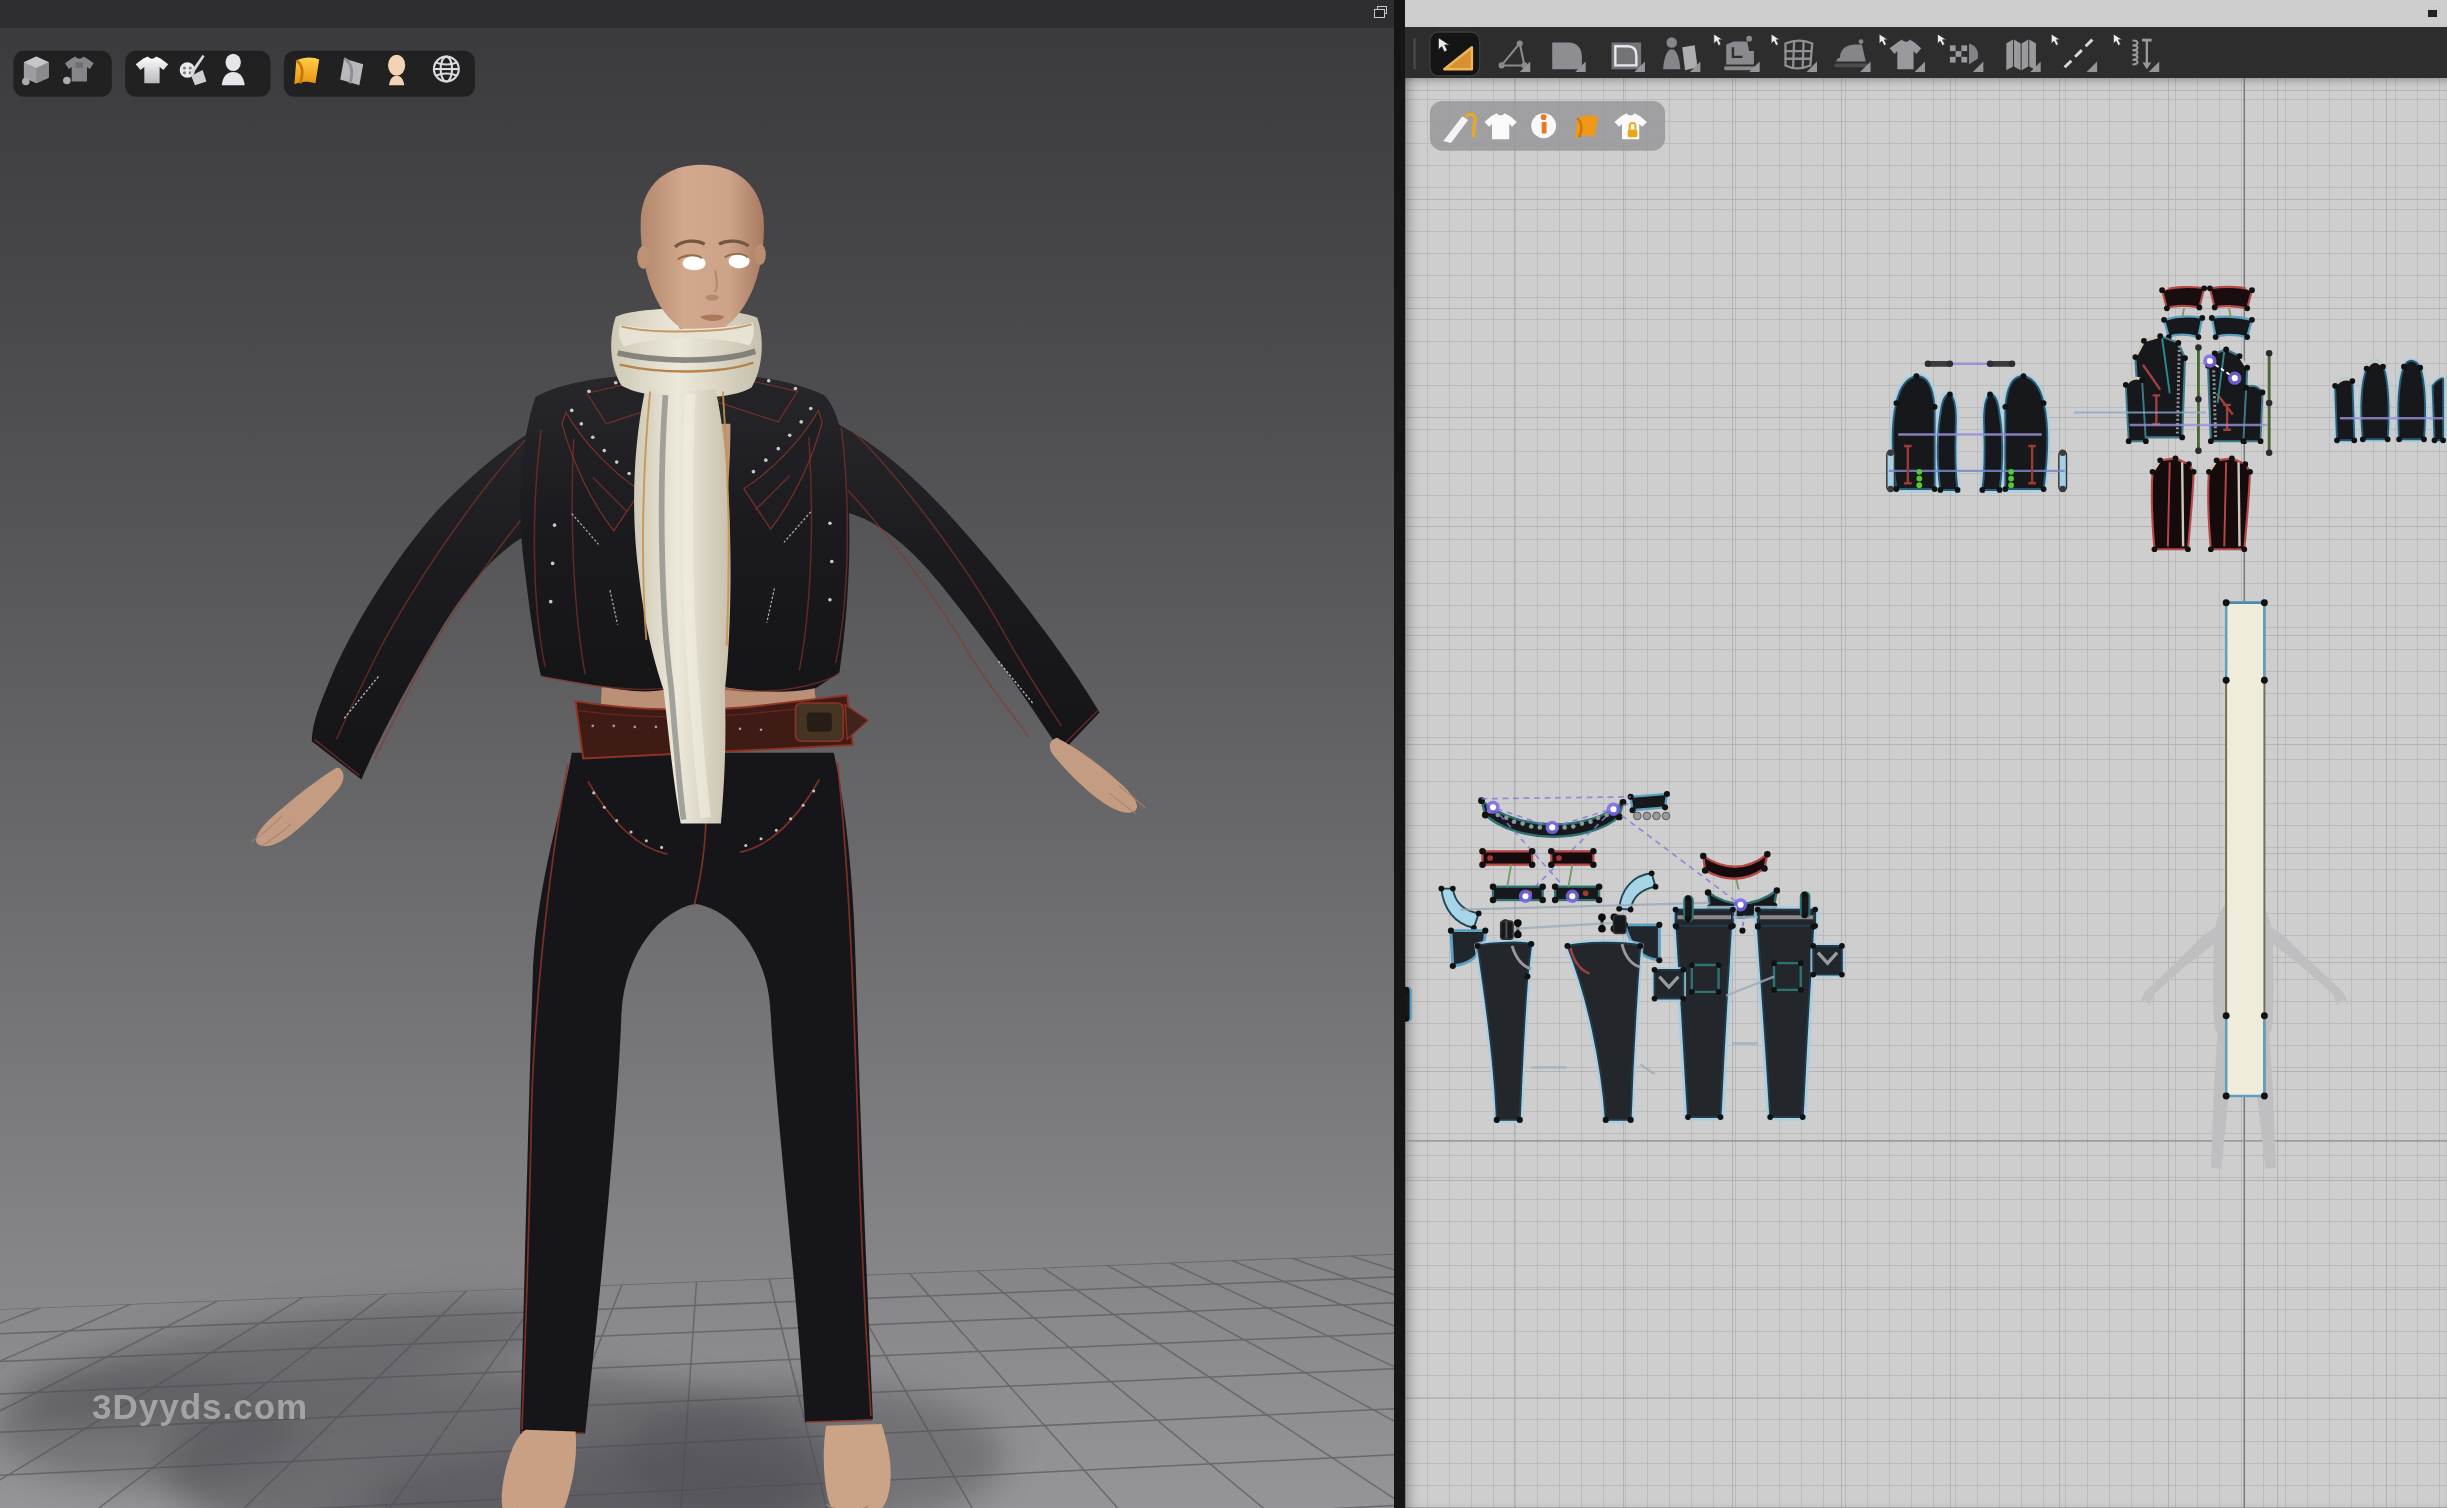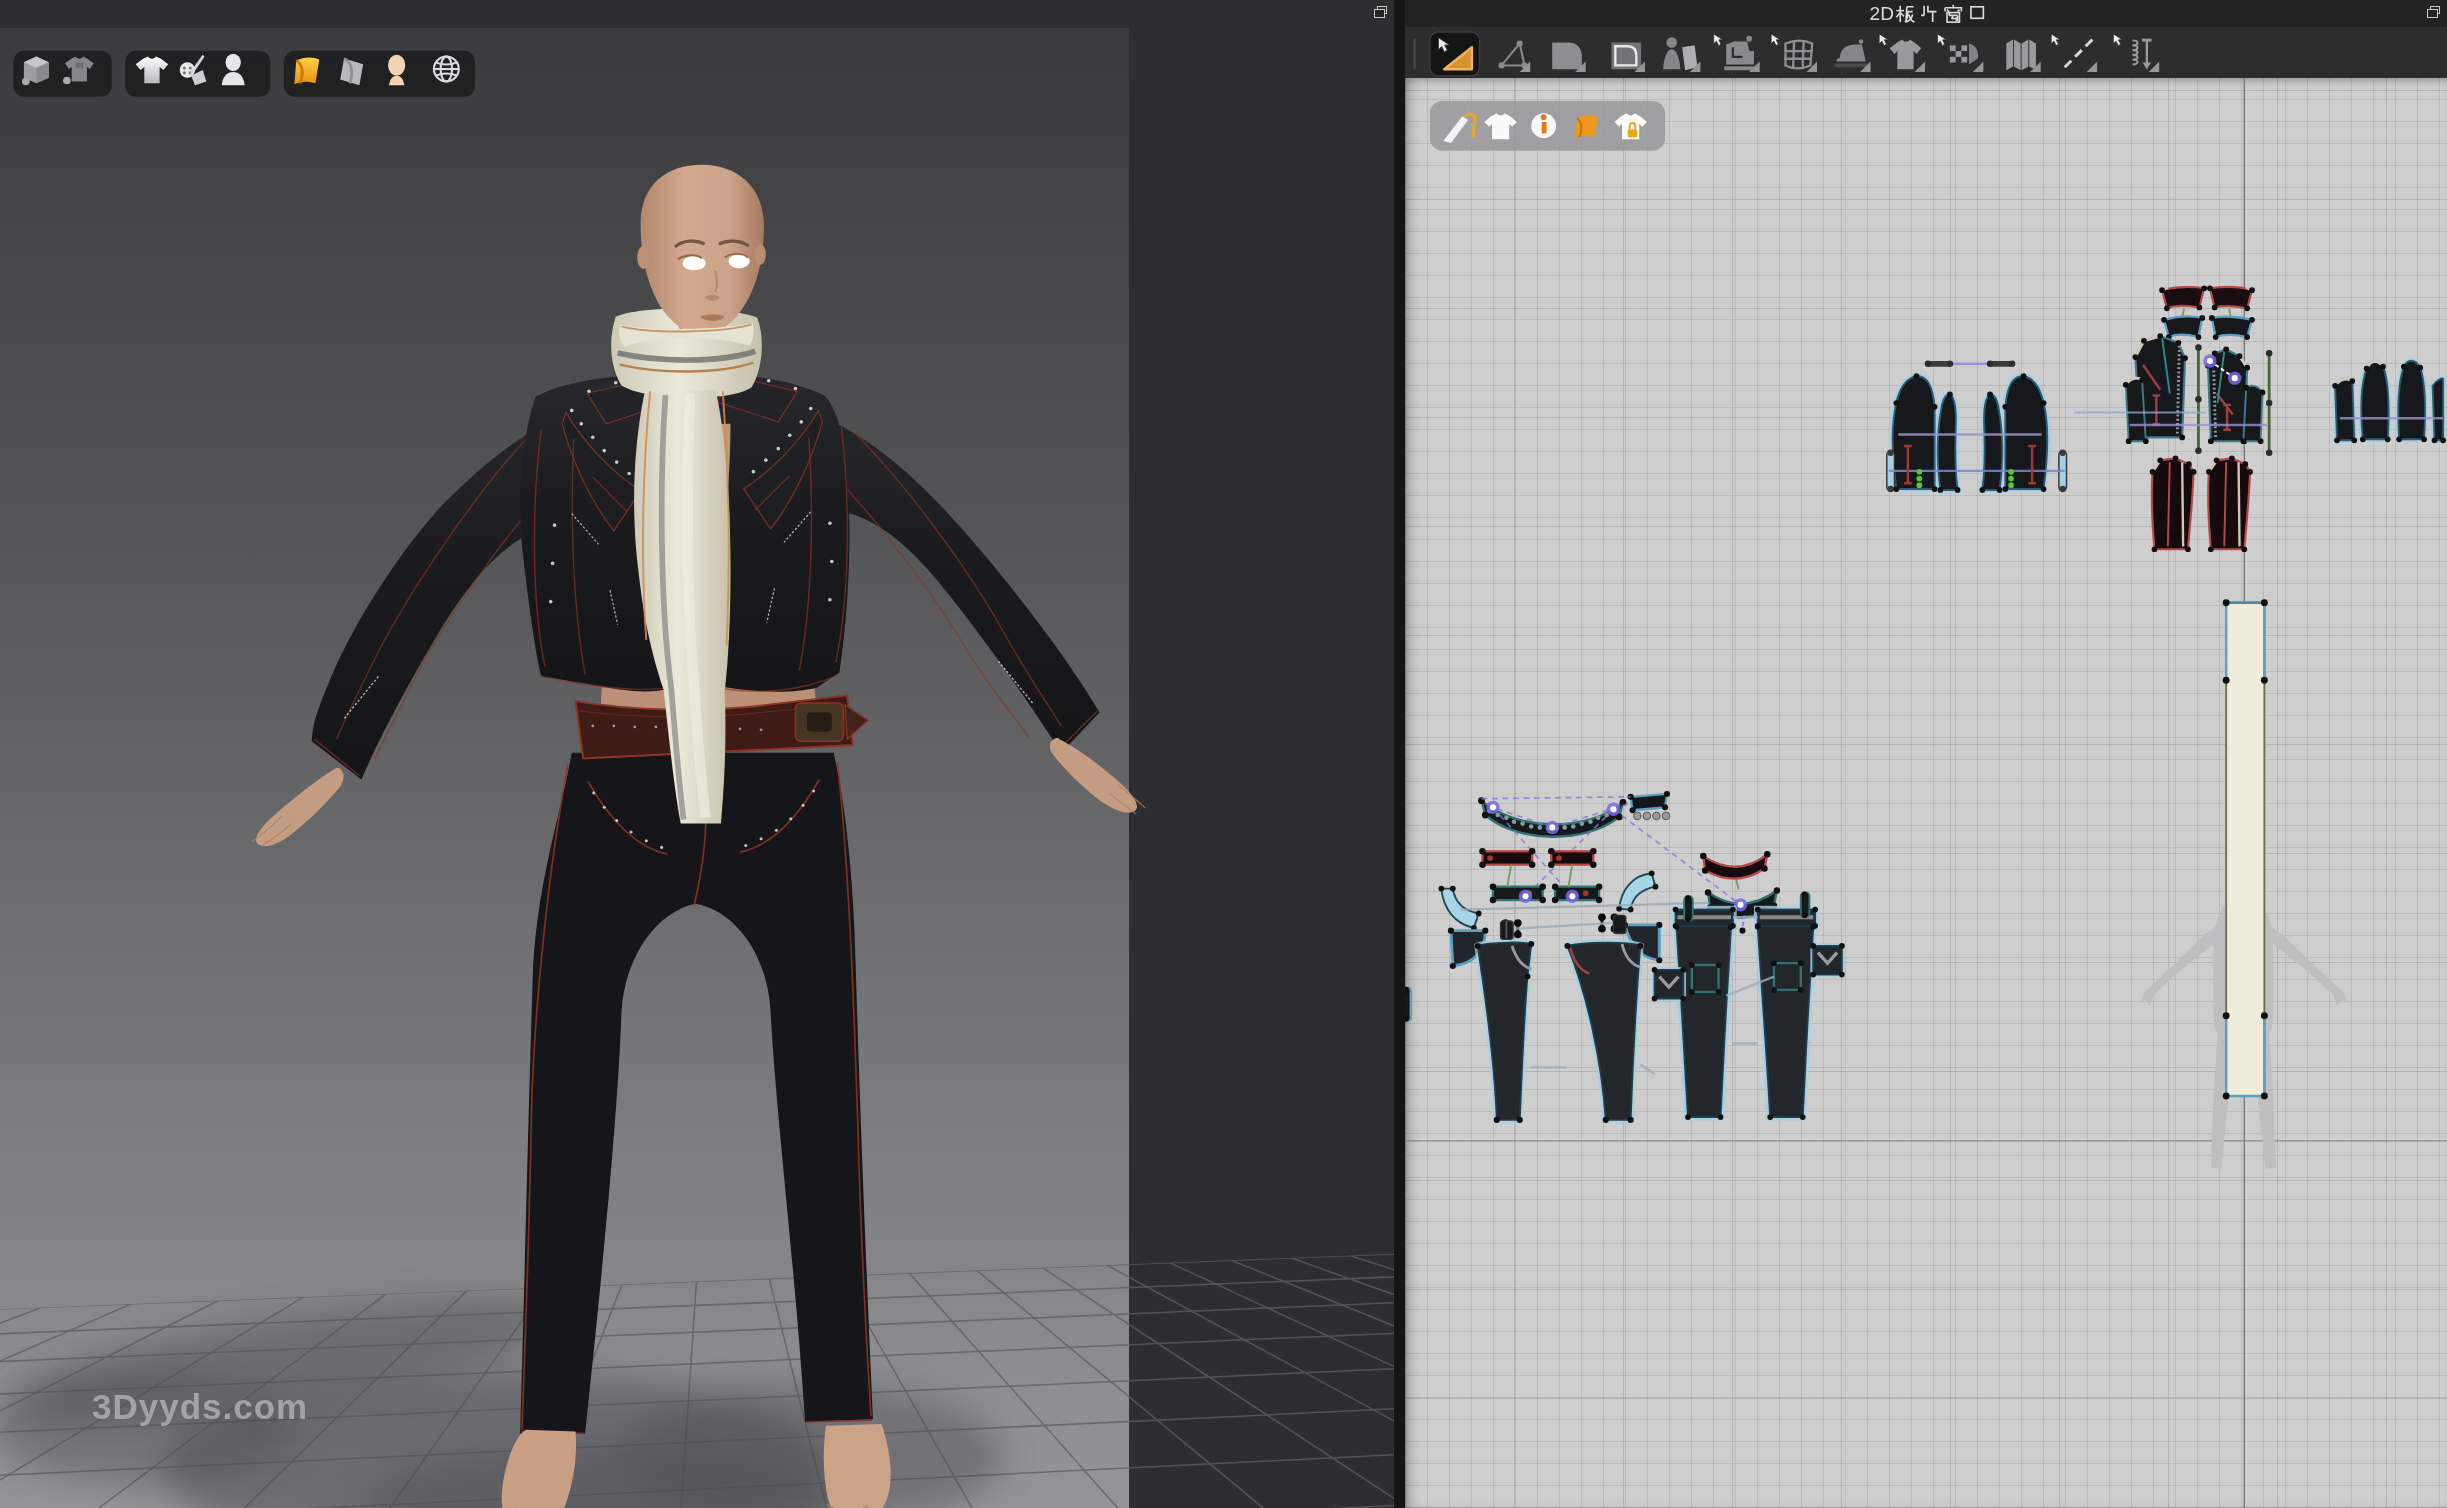--- a/index.html
+++ b/index.html
@@ -1,21 +1,21 @@
 <!DOCTYPE html>
 <html><head>
 <meta charset="utf-8">
 <style>
   * { margin:0; padding:0; box-sizing:border-box; }
   html,body { width:2447px; height:1508px; overflow:hidden; background:#161616;
     font-family:"Liberation Sans", sans-serif; }
   #left { position:absolute; left:0; top:0; width:1394px; height:1508px; background:#2e2e30; }
   #lefttitle { position:absolute; left:0; top:0; width:1394px; height:27px; background:#232324;
     border-bottom:1px solid #161617; color:#dcdcdc; font-size:18px; text-align:center; line-height:26px; }
-  #viewport { position:absolute; left:0; top:28px; width:1129px; height:1481px;
+  #viewport { position:absolute; left:0; top:28px; width:1394px; height:1481px;
     background:linear-gradient(180deg,#3b3b3e 0%,#48484b 18%,#57575a 36%,#68686b 54%,#7a7a7d 72%,#8a8a8d 88%,#959597 100%); }
   #gap { position:absolute; left:1394px; top:0; width:11.5px; height:1508px; background:#151515; }
   #right { position:absolute; left:1405px; top:0; width:1042px; height:1508px; background:#cecece; }
   #righttitle { position:absolute; left:0; top:0; width:1042px; height:27px; background:#232324; }
   #rtoolbar { position:absolute; left:0; top:27px; width:1042px; height:52px; background:#2d2d2e; }
   #rcanvas { position:absolute; left:0; top:78px; width:1042px; height:1430px;
     background-color:#cecece;
     box-shadow: inset 9.6px 0 13.4px -7.6px rgba(0,0,0,0.4), inset 0 7.6px 9.6px -5.7px rgba(0,0,0,0.25);
     background-image:
       repeating-linear-gradient(0deg,rgba(158,158,160,0.55) 0px,rgba(158,158,160,0.55) 1px,transparent 1px,transparent 109px),
@@ -322,44 +322,20 @@
           <path d="M4,22 C10,19 20,19 26,22"></path>
         </g>
 </svg>
     <div style="position:absolute;left:92px;top:1359px;color:rgba(166,166,168,0.95);font-size:35px;font-weight:bold;letter-spacing:1px;">3Dyyds.com</div>
   </div>
 </div>
 
 <div id="gap"></div>
 
 <div id="right">
-  <div id="righttitle">
-    <svg width="1042" height="27" viewBox="0 0 1090 28" style="position:absolute;left:0;top:0;">
-        <text x="486" y="21" font-size="20" fill="#dcdcdc" font-family="Liberation Sans">2D</text>
-<g transform="translate(514,4)" stroke="#dcdcdc" stroke-width="1.7" fill="none">
-<line x1="4" y1="2" x2="4" y2="19"></line>
-          <line x1="0" y1="7" x2="8" y2="7"></line>
-<line x1="4" y1="9" x2="0" y2="14"></line>
-          <line x1="4" y1="9" x2="8" y2="13"></line>
-<path d="M11,3 L18,3 M11,3 L10,19 M12,8 L17,8 M12,8 C12,14 11,17 9,19 M13,11 C14,15 16,18 19,19 M17,11 C16,15 13,18 10,19"></path>
-</g>
-<g transform="translate(539,4)" stroke="#dcdcdc" stroke-width="1.7" fill="none">
-<path d="M4,2 L4,12 M1,12 L4,12 M8,2 L8,8 L17,8 M13,8 L13,19 M8,2 L8,8"></path>
-<path d="M4,2 L9,2" stroke-width="0"></path>
-</g>
-<g transform="translate(564,4)" stroke="#dcdcdc" stroke-width="1.7" fill="none">
-<path d="M9,1 L10,3 M1,4 L18,4 L18,8 M1,4 L1,8 M3,6 L5,8 M16,6 L14,8"></path>
-<rect x="3" y="9" width="13" height="10"></rect>
-<path d="M6,9 L5,12 M5,12 L14,12 M9,12 L8,16 M8,14 C10,16 12,16 14,14 M14,12 L14,17 L12,17"></path>
-</g>
-<g transform="translate(590,6)" stroke="#dcdcdc" stroke-width="1.7" fill="none">
-          <rect x="2" y="1" width="13" height="12"></rect>
-        </g>
-</svg>
-  </div>
   <div class="wicon" style="left:1022px;top:5.7px;">
     <div class="b" style="left:2.9px;top:0;"></div>
     <div class="b" style="left:0;top:3.8px;background:#232324;"></div>
   </div>
   <div id="rtoolbar">
     <svg width="1042" height="52" viewBox="0 0 1090 54" style="position:absolute;left:0;top:0;">
         <line x1="10" y1="12" x2="10" y2="44" stroke="#49494b" stroke-width="2.5"></line>
 <rect x="26" y="5" width="52" height="46" rx="9" fill="#141414" stroke="#3c3c3e" stroke-width="1.5"></rect>
 <path d="M41,44 L70,44 L70,21 Z" fill="#d89030" stroke="#f0b558" stroke-width="2.5" stroke-linejoin="round"></path>
 <path d="M35,11 l0,12.649999999999999 l3.4499999999999997,-3.4499999999999997 l2.76,5.75 l2.9899999999999998,-1.8399999999999999 l-2.76,-5.52 l5.06,0 Z" fill="#ececf0" stroke="#2d2d2e" stroke-width="0.8"></path>

